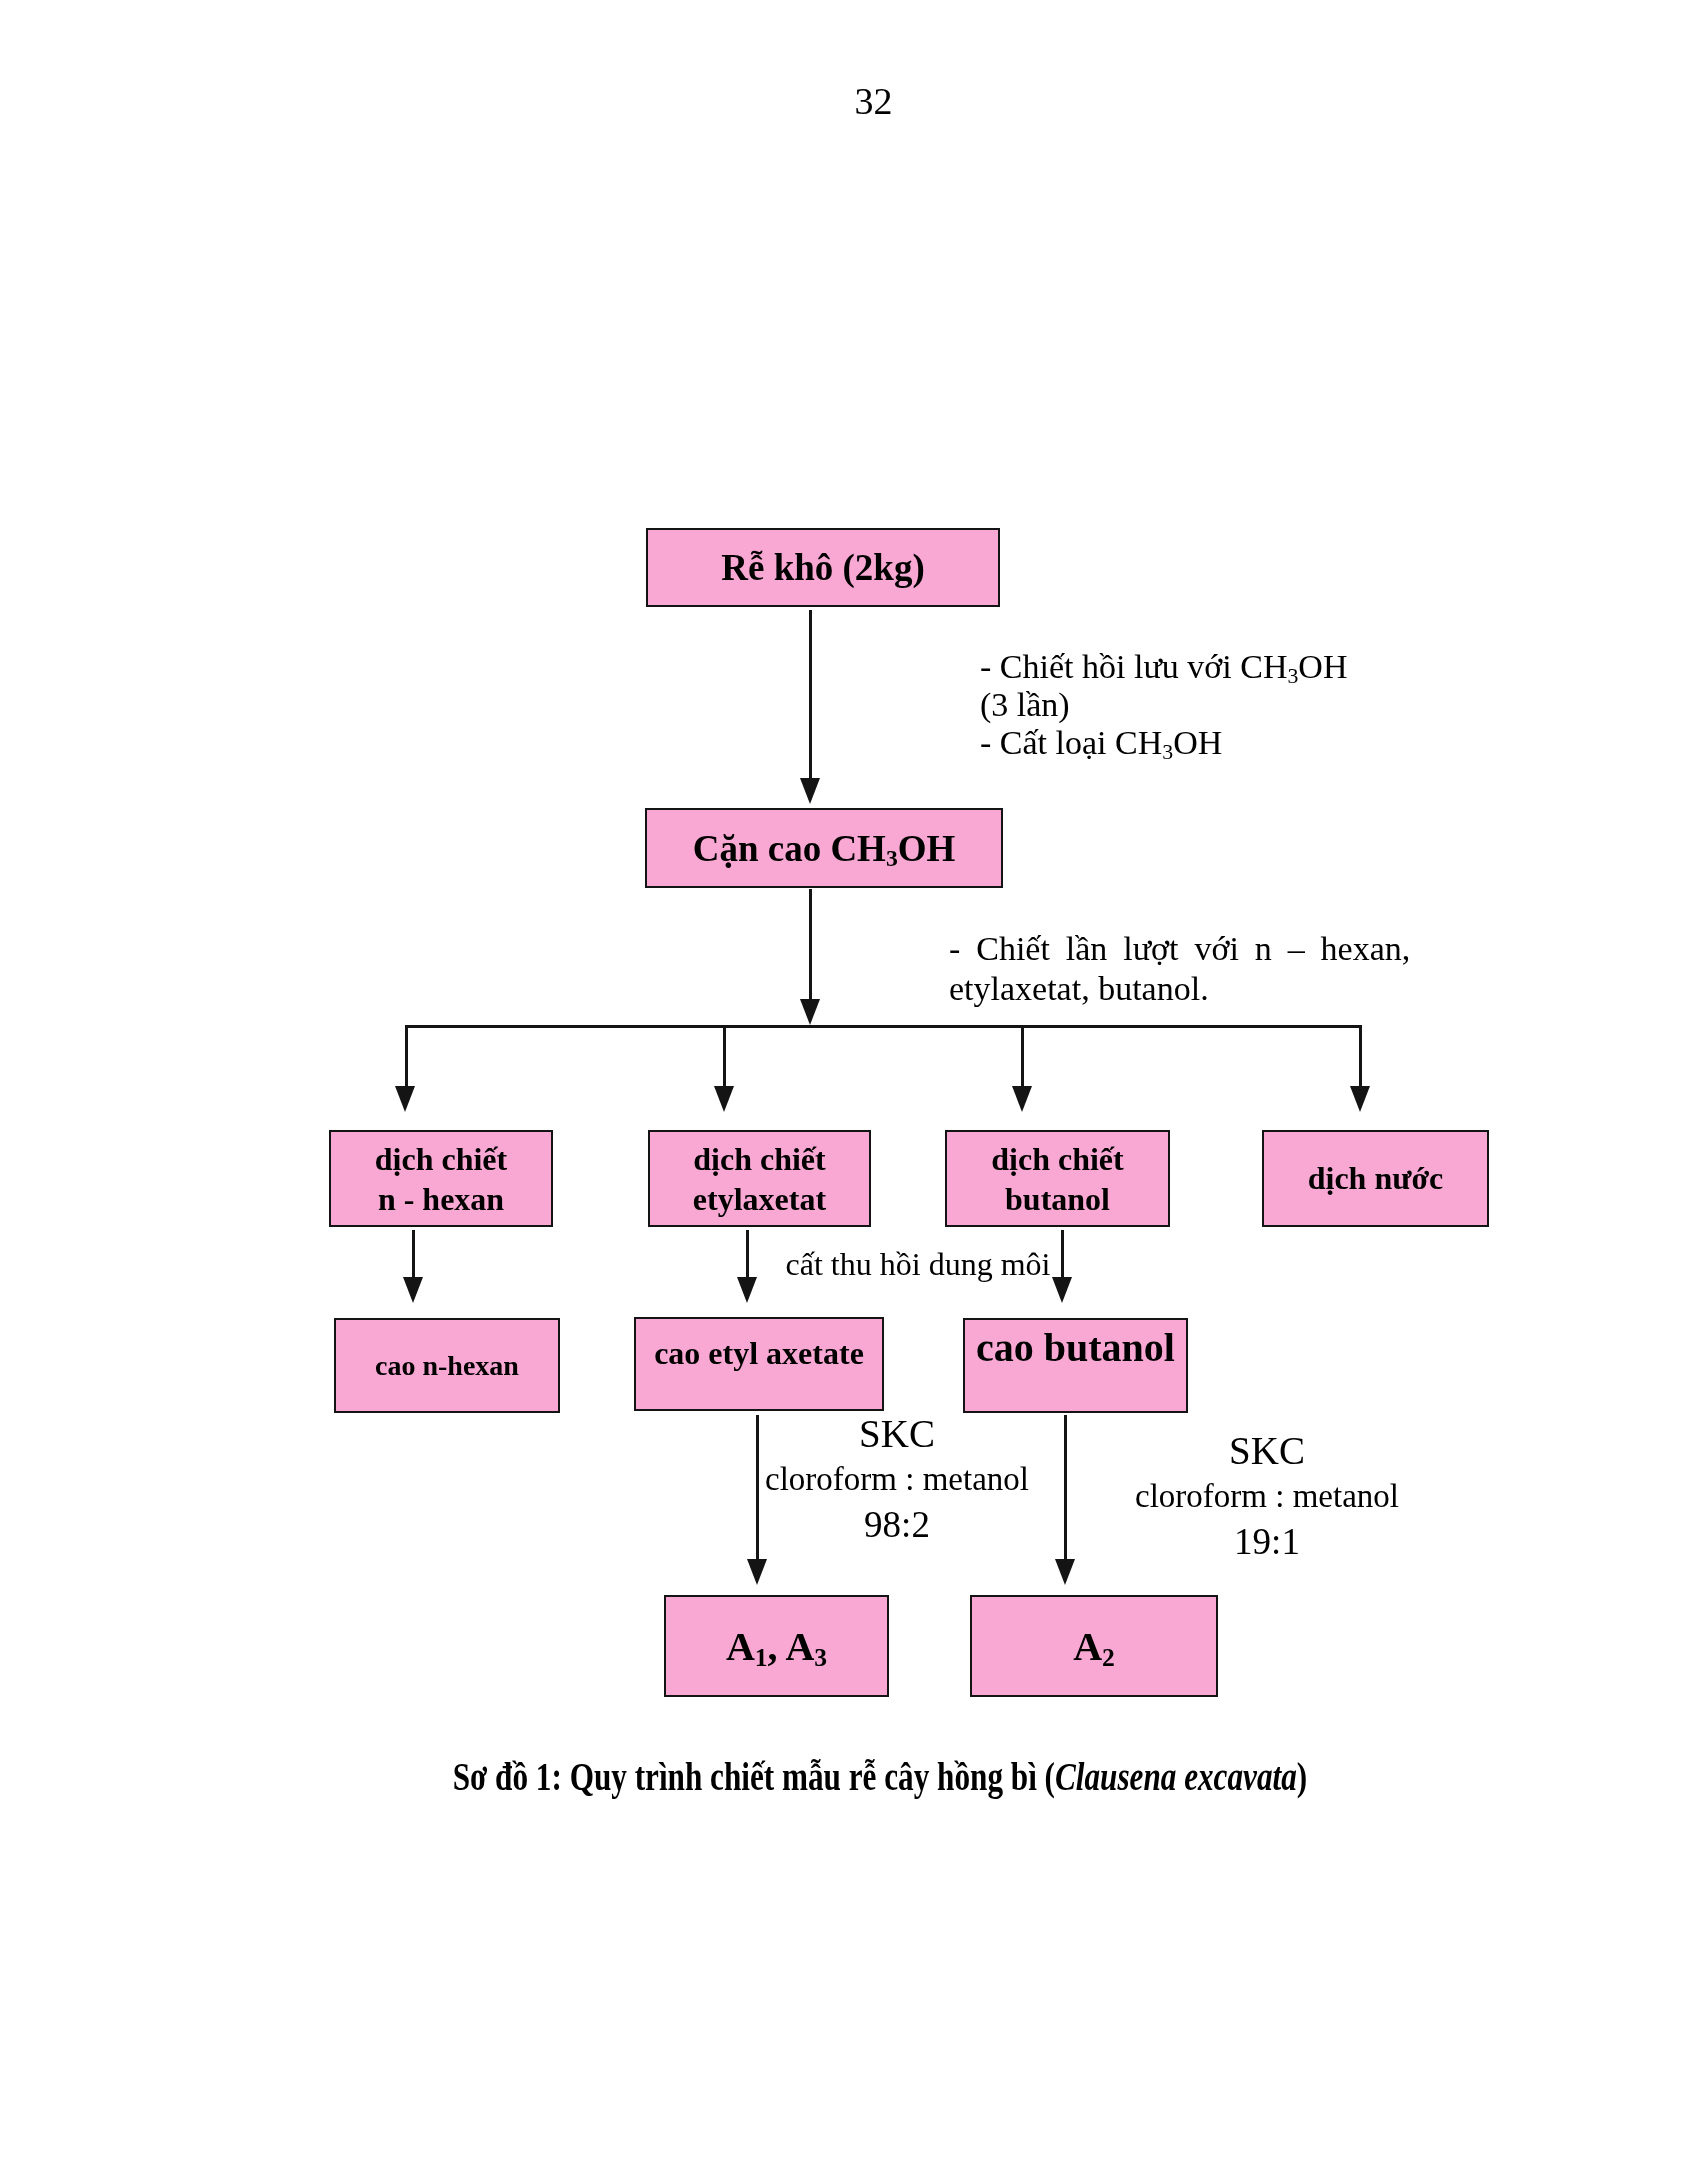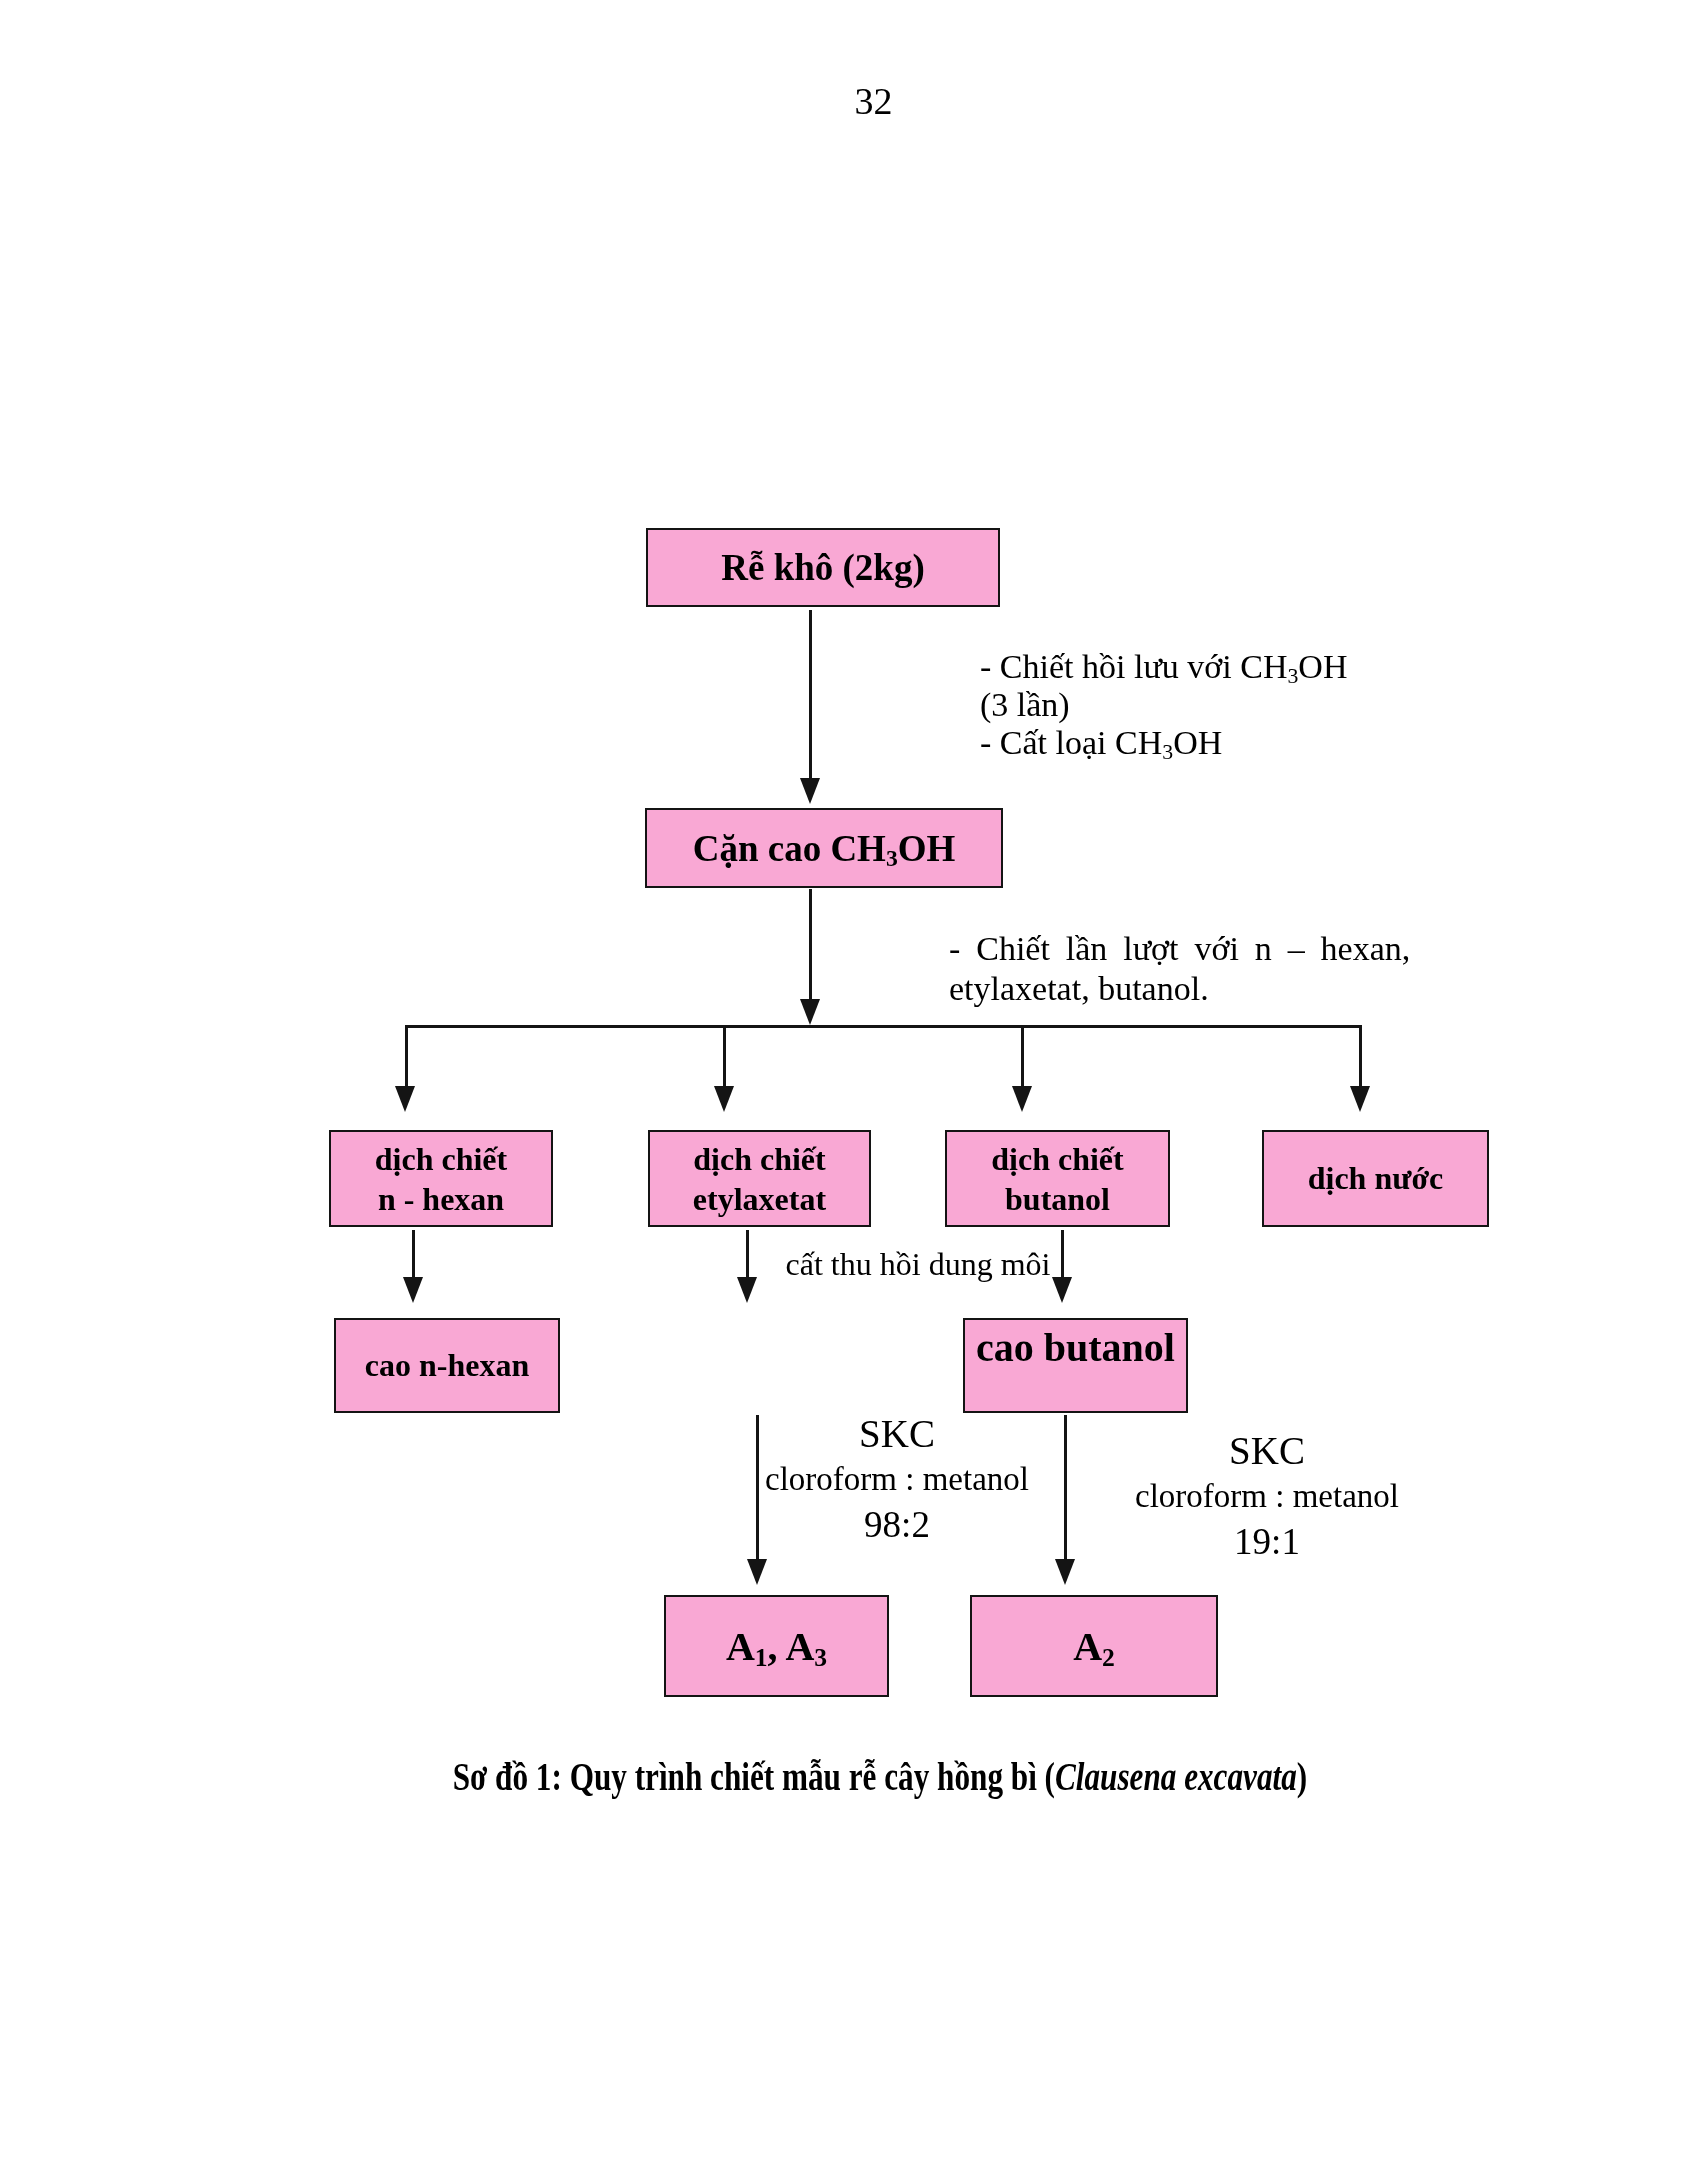--- a/index.html
+++ b/index.html
@@ -94,22 +94,25 @@
 
   <div class="vline" style="left:412px; top:1230px; height:48px;"></div>
   <div class="ahead" style="left:403px; top:1277px;"></div>
   <div class="vline" style="left:746px; top:1230px; height:48px;"></div>
   <div class="ahead" style="left:737px; top:1277px;"></div>
   <div class="vline" style="left:1061px; top:1230px; height:48px;"></div>
   <div class="ahead" style="left:1052px; top:1277px;"></div>
 
   <div class="abs" style="left:753px; top:1246px; width:330px; text-align:center; font-size:32px;">cất thu hồi dung môi</div>
 
-  <div class="node" style="left:318px; top:1318px; width:226px; height:95px; font-size:32px;">
+  <div class="node" style="left:318px; top:1318px; width:226px; height:95px; font-size:28px;">
     <span>cao n-hexan</span>
+  </div>
+  <div class="node" style="left:618px; top:1317px; width:250px; height:94px; font-size:32px; padding-bottom:21.4px;">
+    <span>cao etyl axetate</span>
   </div>
   <div class="node" style="left:947px; top:1318px; width:225px; height:95px; font-size:40px; padding-bottom:36px;">
     <span>cao butanol</span>
   </div>
 
   <div class="vline" style="left:756px; top:1415px; height:145px;"></div>
   <div class="ahead" style="left:747px; top:1559px;"></div>
   <div class="vline" style="left:1064px; top:1415px; height:145px;"></div>
   <div class="ahead" style="left:1055px; top:1559px;"></div>
 

